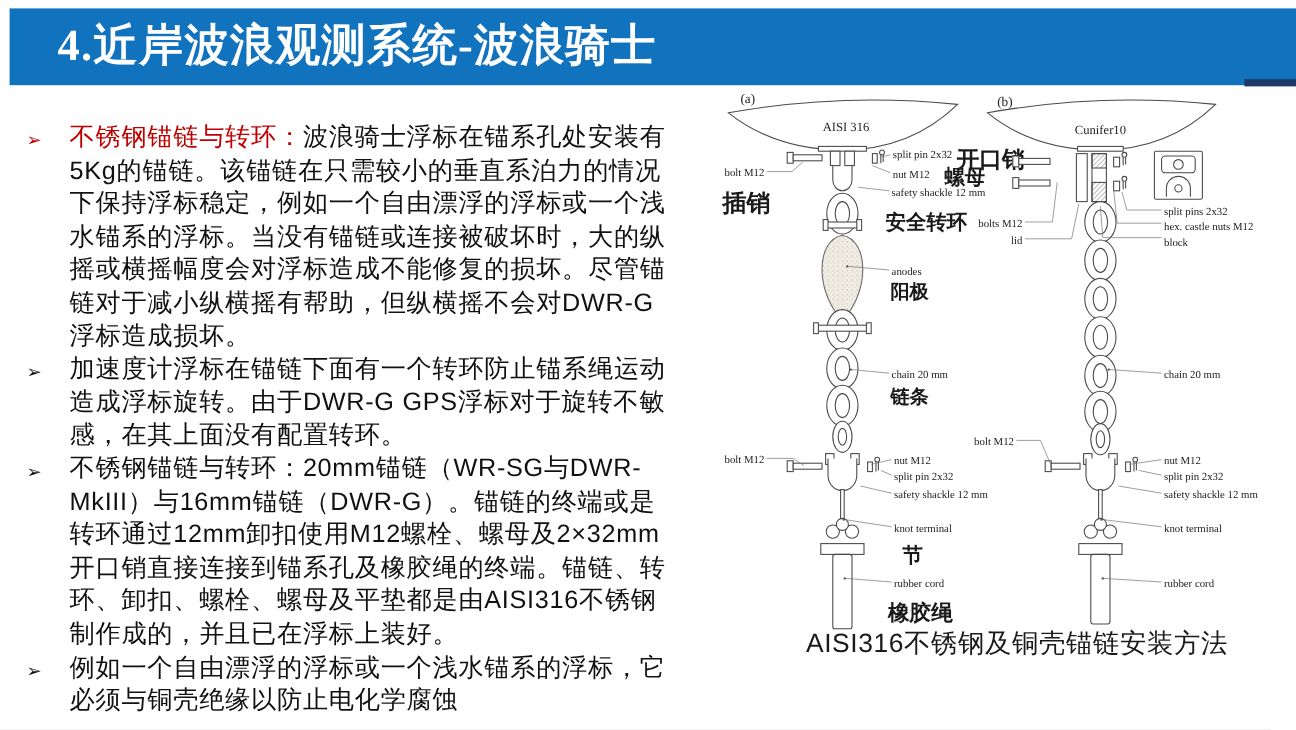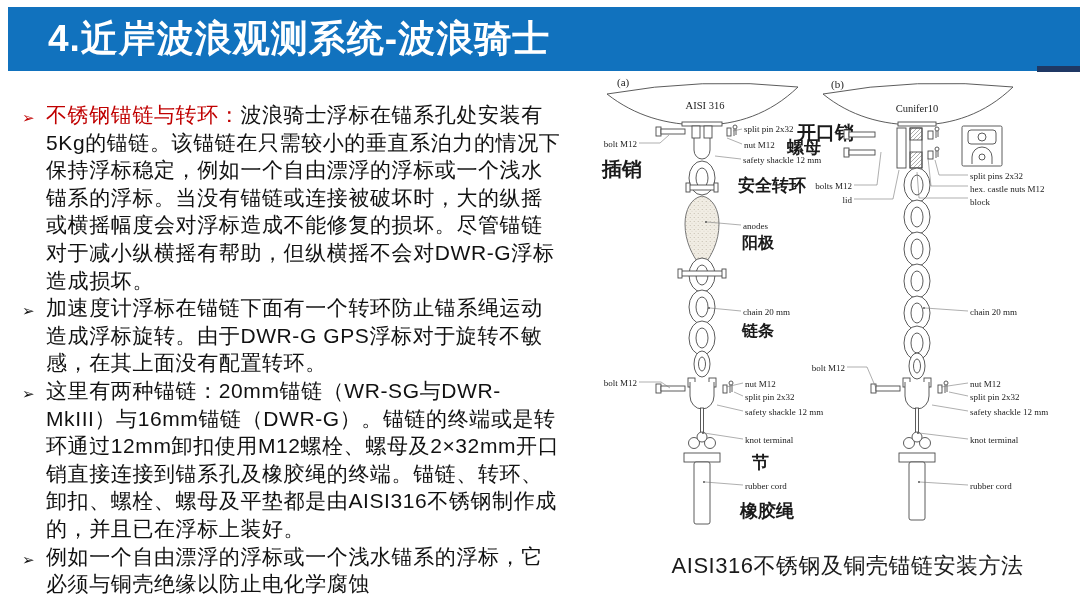--- a/index.html
+++ b/index.html
@@ -1,38 +1,38 @@
 <!DOCTYPE html>
 <html><head>
 <meta charset="utf-8">
 <style>
   html,body{margin:0;padding:0;background:#e8e8e8;}
   .slide{position:relative;width:1080px;height:608px;background:#ffffff;overflow:hidden;
          font-family:"Liberation Sans",sans-serif;}
   
   .titlebar{position:absolute;left:8px;top:7px;width:1072px;height:64px;background:#1172BE;}
   .titlebar .title{position:absolute;left:40px;top:0;height:46px;line-height:64px;
-         color:#ffffff;font-size:37px;font-weight:bold;letter-spacing:1px;white-space:nowrap;}
+         color:#ffffff;font-size:37px;font-weight:bold;letter-spacing:1px;white-space:nowrap;font-family:Liberation Serif, serif;}
   .titlebar-accent{position:absolute;left:1037px;top:66px;width:43px;height:6px;background:#1F3864;}
   
   .bullets{position:absolute;left:22px;top:101px;width:542px;color:#111111;
            font-size:21px;line-height:27.6px;letter-spacing:0.6px;}
   .bullet{display:flex;}
   .bullet .marker{flex:none;width:24px;font-size:15px;padding-top:3px;color:#111111;}
   .bullet .marker.red{color:#C00000;}
-  .bullet .btext{flex:1;}
+  .bullet .btext{flex:1;margin-left:12px;}
   .redhead{color:#C00000;}
   
   .diagram{position:absolute;left:565px;top:72px;width:515px;height:478px;}
   .diagram svg{display:block;}
   text.en{font-family:"Liberation Serif",serif;font-size:9px;fill:#222222;}
   text.fig{font-family:"Liberation Serif",serif;font-size:11px;fill:#222222;}
   text.hull{font-family:"Liberation Serif",serif;font-size:10.5px;fill:#222222;}
   text.cn{font-family:"Liberation Sans",sans-serif;font-weight:bold;fill:#1a1a1a;}
-  .caption{position:absolute;left:620px;top:551px;width:455px;text-align:center;
+  .caption{position:absolute;left:620px;top:521px;width:455px;text-align:center;
            font-size:22px;color:#1a1a1a;letter-spacing:0.5px;}
   .ln{stroke:#787878;stroke-width:0.6;fill:none;}
   .sh{stroke:#4a4a4a;stroke-width:0.9;fill:#ffffff;}
   .shn{stroke:#4a4a4a;stroke-width:0.9;fill:none;}
 </style>
 </head>
 <body>
 
 <div class="slide">
 
@@ -45,21 +45,21 @@
     <div class="bullet">
       <span class="marker red">➢</span>
       <span class="btext"><span class="redhead">不锈钢锚链与转环：</span><span>波浪骑士浮标在锚系孔处安装有5Kg的锚链。该锚链在只需较小的垂直系泊力的情况下保持浮标稳定，例如一个自由漂浮的浮标或一个浅水锚系的浮标。当没有锚链或连接被破坏时，大的纵摇或横摇幅度会对浮标造成不能修复的损坏。尽管锚链对于减小纵横摇有帮助，但纵横摇不会对DWR-G浮标造成损坏。</span></span>
     </div>
     <div class="bullet">
       <span class="marker">➢</span>
       <span class="btext"><span>加速度计浮标在锚链下面有一个转环防止锚系绳运动造成浮标旋转。由于DWR-G GPS浮标对于旋转不敏感，在其上面没有配置转环。</span></span>
     </div>
     <div class="bullet">
       <span class="marker">➢</span>
-      <span class="btext"><span>这里有两种锚链：20mm锚链（WR-SG与DWR-MkIII）与16mm锚链（DWR-G）。锚链的终端或是转环通过12mm卸扣使用M12螺栓、螺母及2×32mm开口销直接连接到锚系孔及橡胶绳的终端。锚链、转环、卸扣、螺栓、螺母及平垫都是由AISI316不锈钢制作成的，并且已在浮标上装好。</span></span>
+      <span class="btext"><span>不锈钢锚链与转环：20mm锚链（WR-SG与DWR-MkIII）与16mm锚链（DWR-G）。锚链的终端或是转环通过12mm卸扣使用M12螺栓、螺母及2×32mm开口销直接连接到锚系孔及橡胶绳的终端。锚链、转环、卸扣、螺栓、螺母及平垫都是由AISI316不锈钢制作成的，并且已在浮标上装好。</span></span>
     </div>
     <div class="bullet">
       <span class="marker">➢</span>
       <span class="btext"><span>例如一个自由漂浮的浮标或一个浅水锚系的浮标，它必须与铜壳绝缘以防止电化学腐蚀</span></span>
     </div>
   </div>
 
   <div class="diagram">
     <svg width="515" height="478" viewBox="0 0 515 478">
       <defs>

